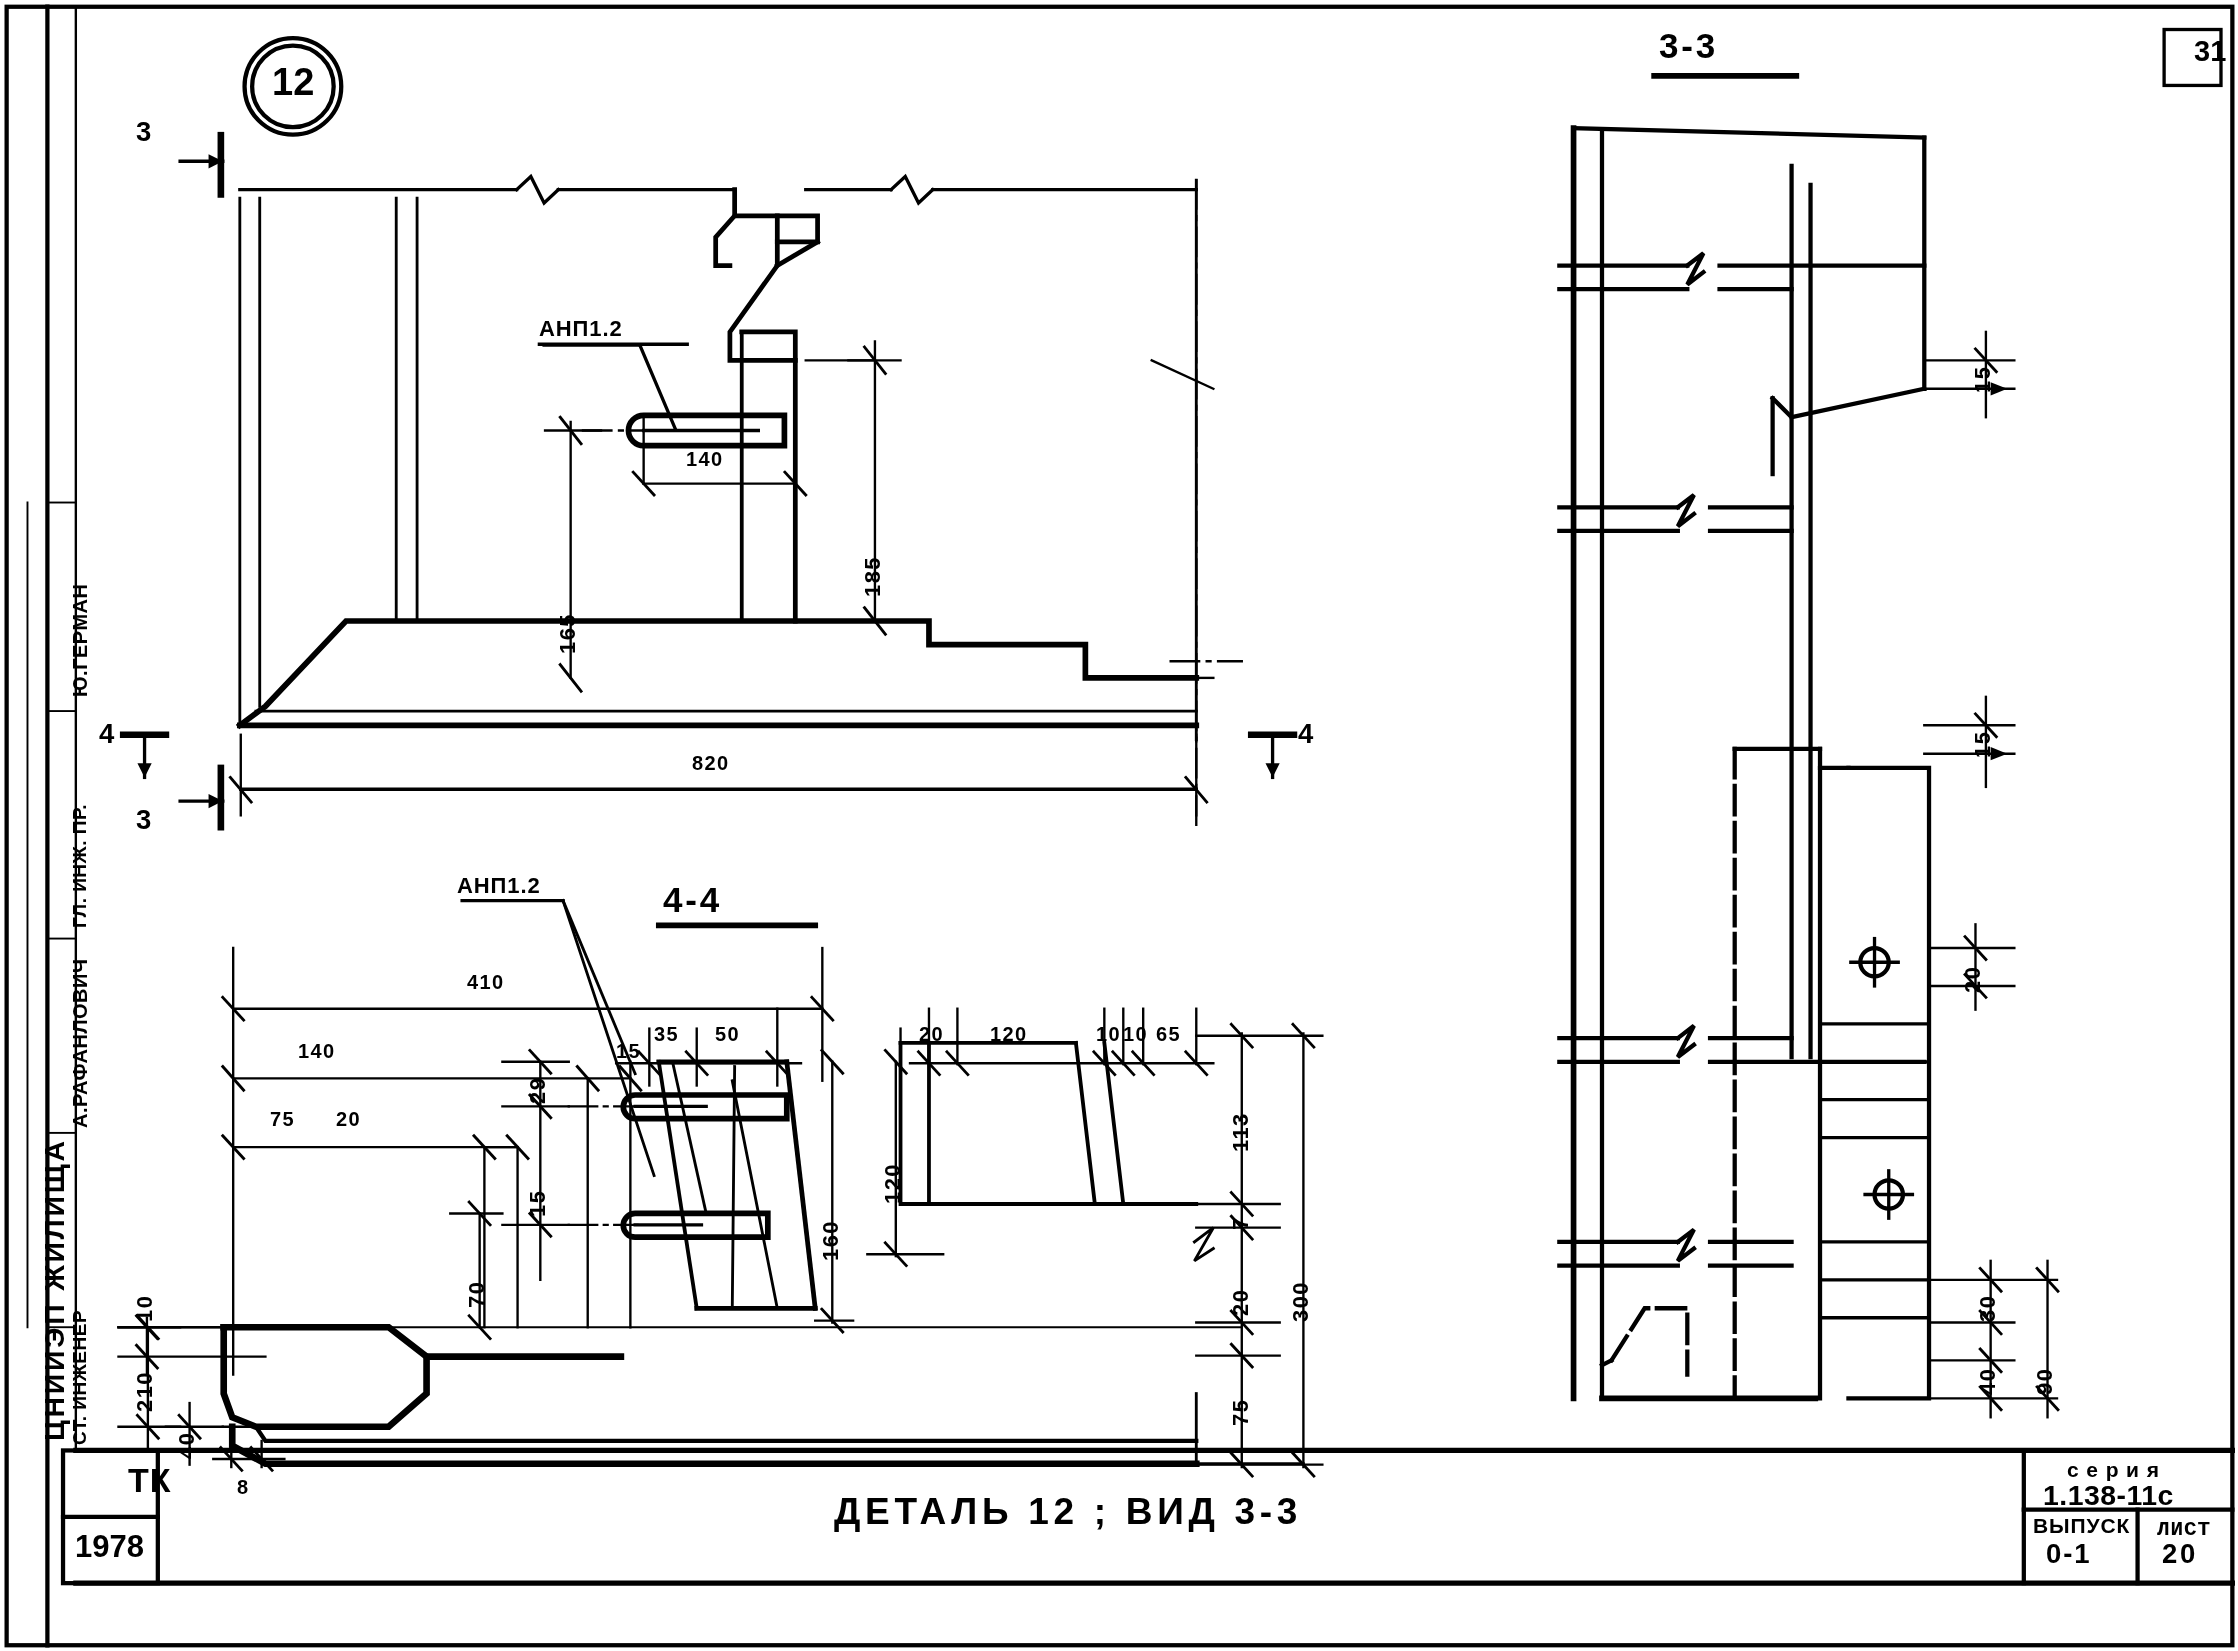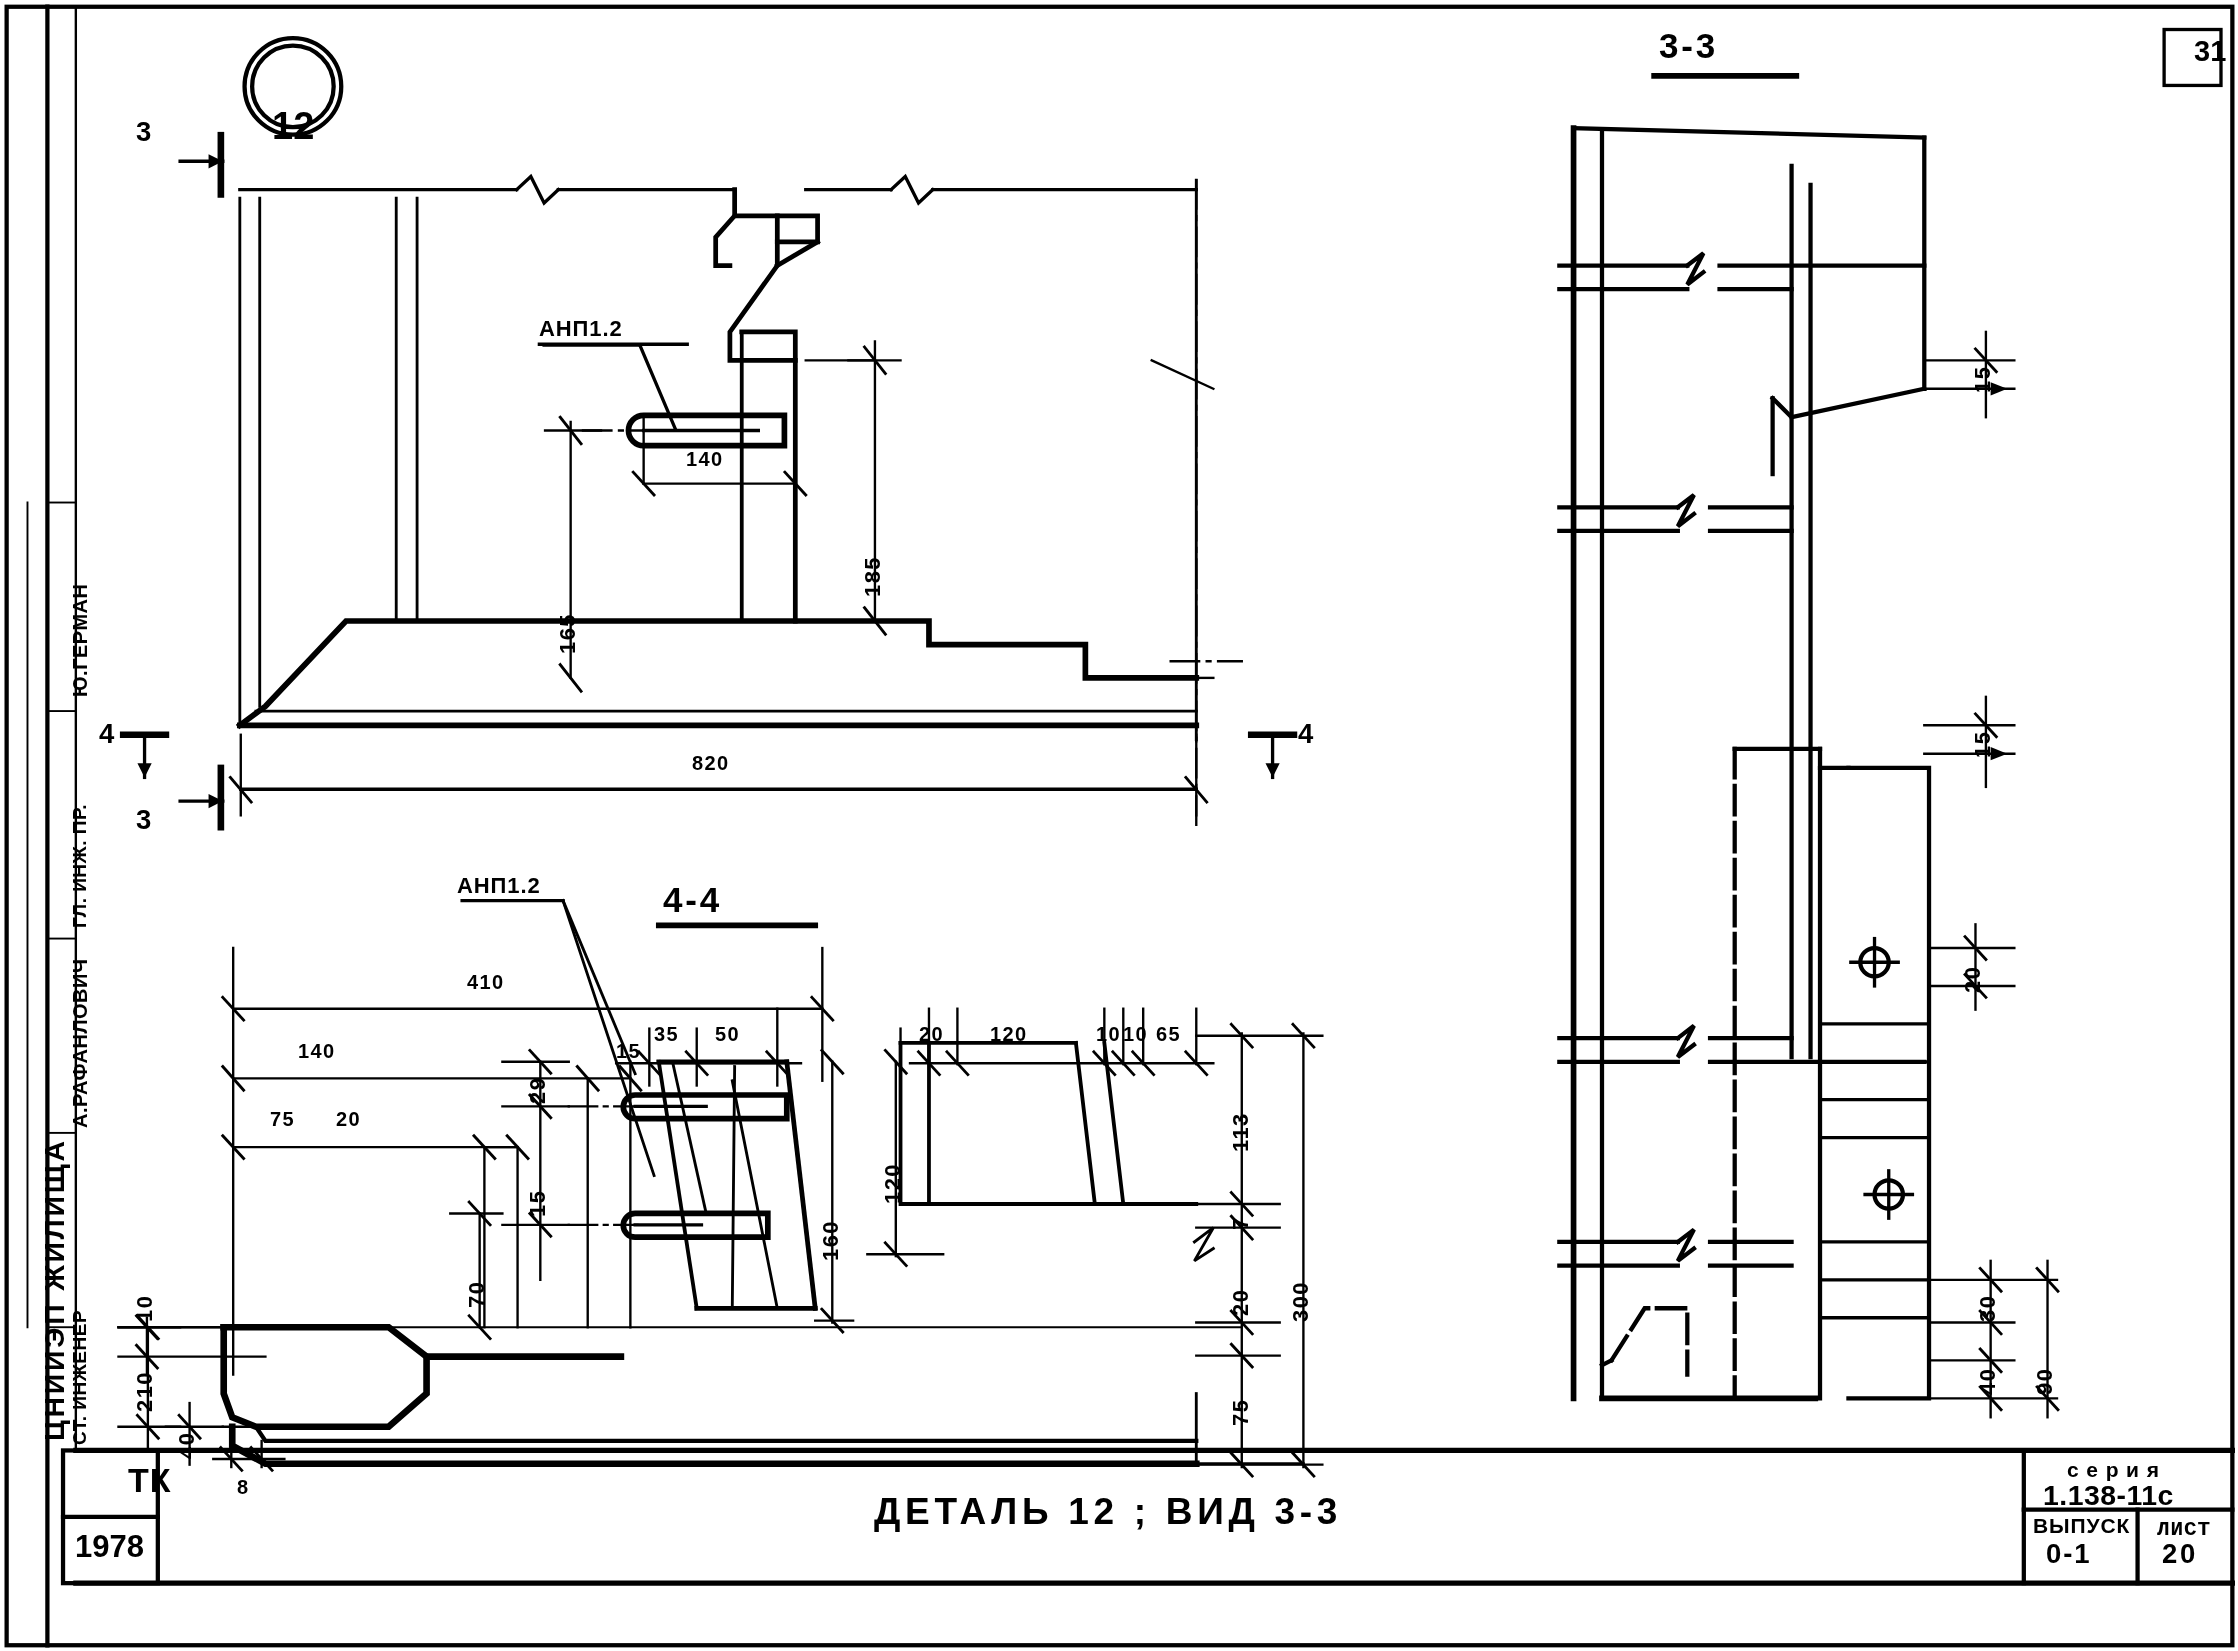--- a/index.html
+++ b/index.html
@@ -7,21 +7,21 @@
   #sheet{position:relative;width:2239px;height:1652px;background:#fff;overflow:hidden;}
   svg{position:absolute;left:0;top:0;}
   .lbl{position:absolute;font-family:"Liberation Sans",sans-serif;color:#000;
        white-space:nowrap;line-height:1;font-weight:700;}
   .dim{font-size:20px;letter-spacing:1.4px;}
   .dimv{font-size:22px;letter-spacing:1.4px;transform-origin:0 0;transform:rotate(-90deg);}
   .note{font-size:22px;letter-spacing:0.9px;}
   .sect{font-size:35px;letter-spacing:2.8px;}
   .secnum{font-size:29px;font-weight:700;margin-left:16px;}
   .tblk{font-size:21px;letter-spacing:0.9px;}
-  .tbigtitle{font-size:37px;letter-spacing:4.7px;margin-left:40px;}
+  .tbigtitle{font-size:37px;letter-spacing:4.7px;}
   .vtxt{transform-origin:0 0;transform:rotate(-90deg);white-space:nowrap;}
 </style>
 </head>
 <body>
 
 <div id="sheet">
 
   <svg width="2239" height="1652" viewBox="0 0 4724 3485">
     <g stroke="#000" fill="none" stroke-linecap="square">
 
@@ -385,21 +385,21 @@
   <div class="lbl sect" style="left:1659px;top:28.4px;">3-3</div>
 
   <div class="lbl dim" style="left:136px;top:118px;font-size:27.5px;">3</div>
 
   <div class="lbl dim" style="left:136px;top:806px;font-size:27.5px;">3</div>
 
   <div class="lbl dim" style="left:99px;top:720px;font-size:27.5px;">4</div>
 
   <div class="lbl dim" style="left:1298px;top:720px;font-size:27.5px;">4</div>
 
-  <div class="lbl" style="left:272px;top:63px;font-size:38px;font-weight:700;margin-top:44px;">12</div>
+  <div class="lbl" style="left:272px;top:63px;font-size:38px;font-weight:700;">12</div>
 
   <div class="lbl note" style="left:539px;top:318px;">АНП1.2</div>
 
   <div class="lbl dimv" style="left:557px;top:654px;">165</div>
   <div class="lbl dim" style="left:686px;top:449px;">140</div>
   <div class="lbl dimv" style="left:862px;top:597px;">185</div>
   <div class="lbl dim" style="left:692px;top:753px;text-align:right;">820</div>
 
   <div class="lbl sect" style="left:663px;top:882px;">4-4</div>
 

